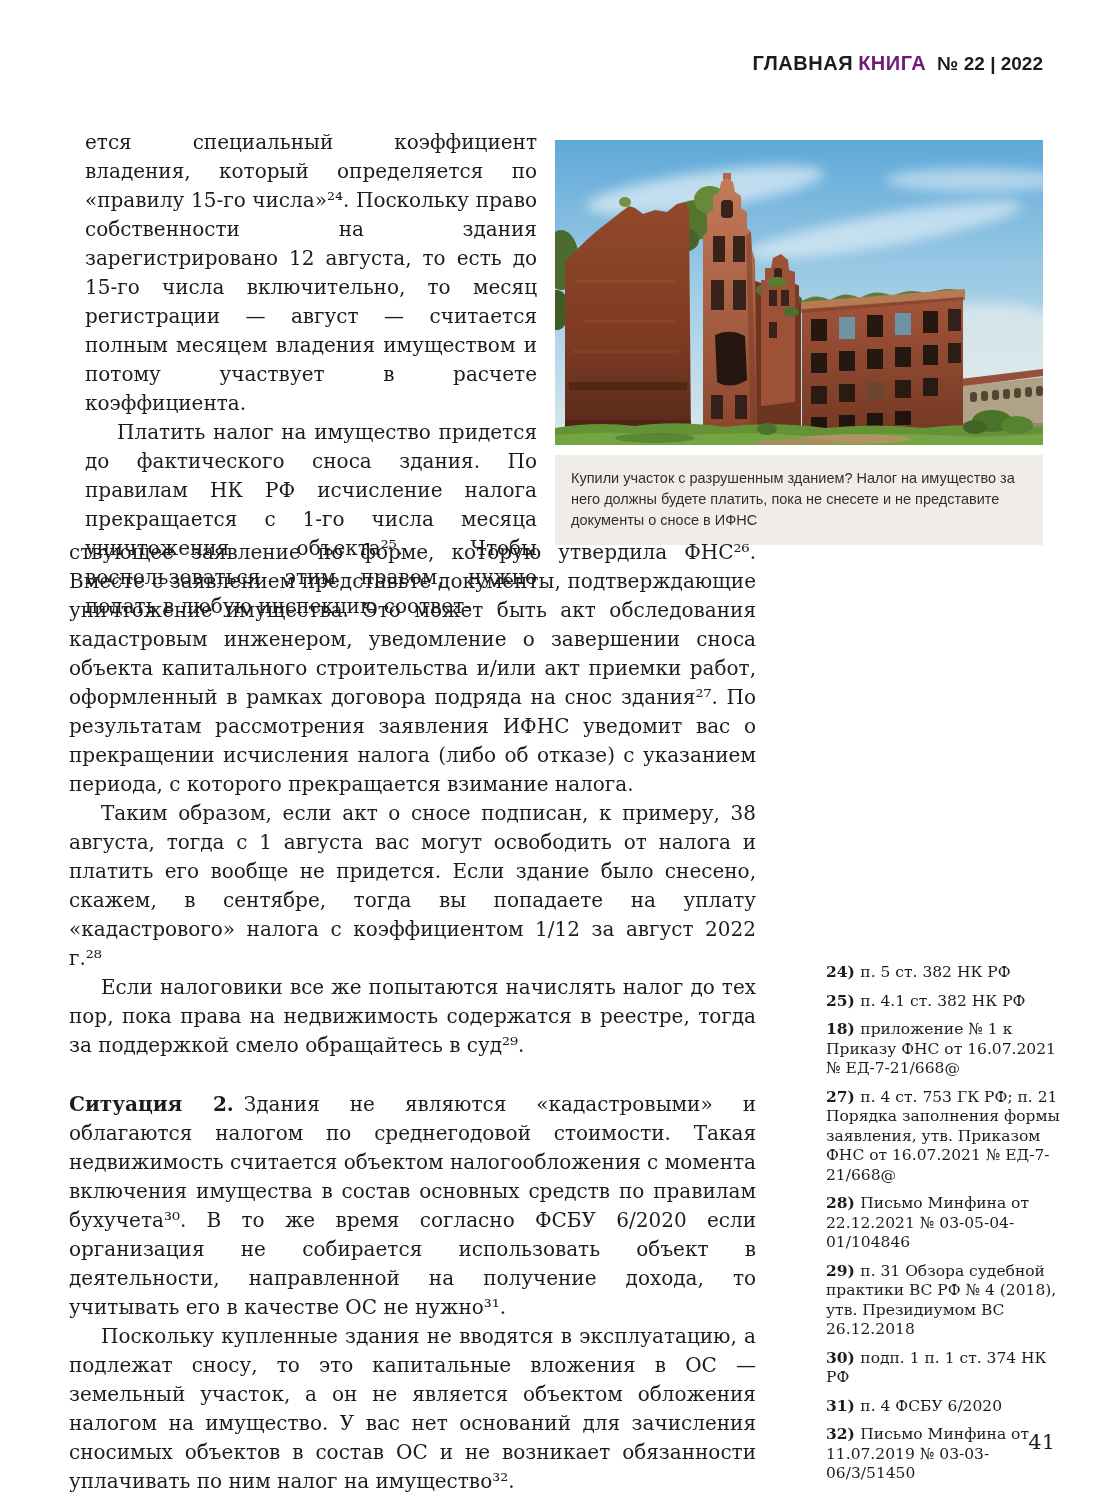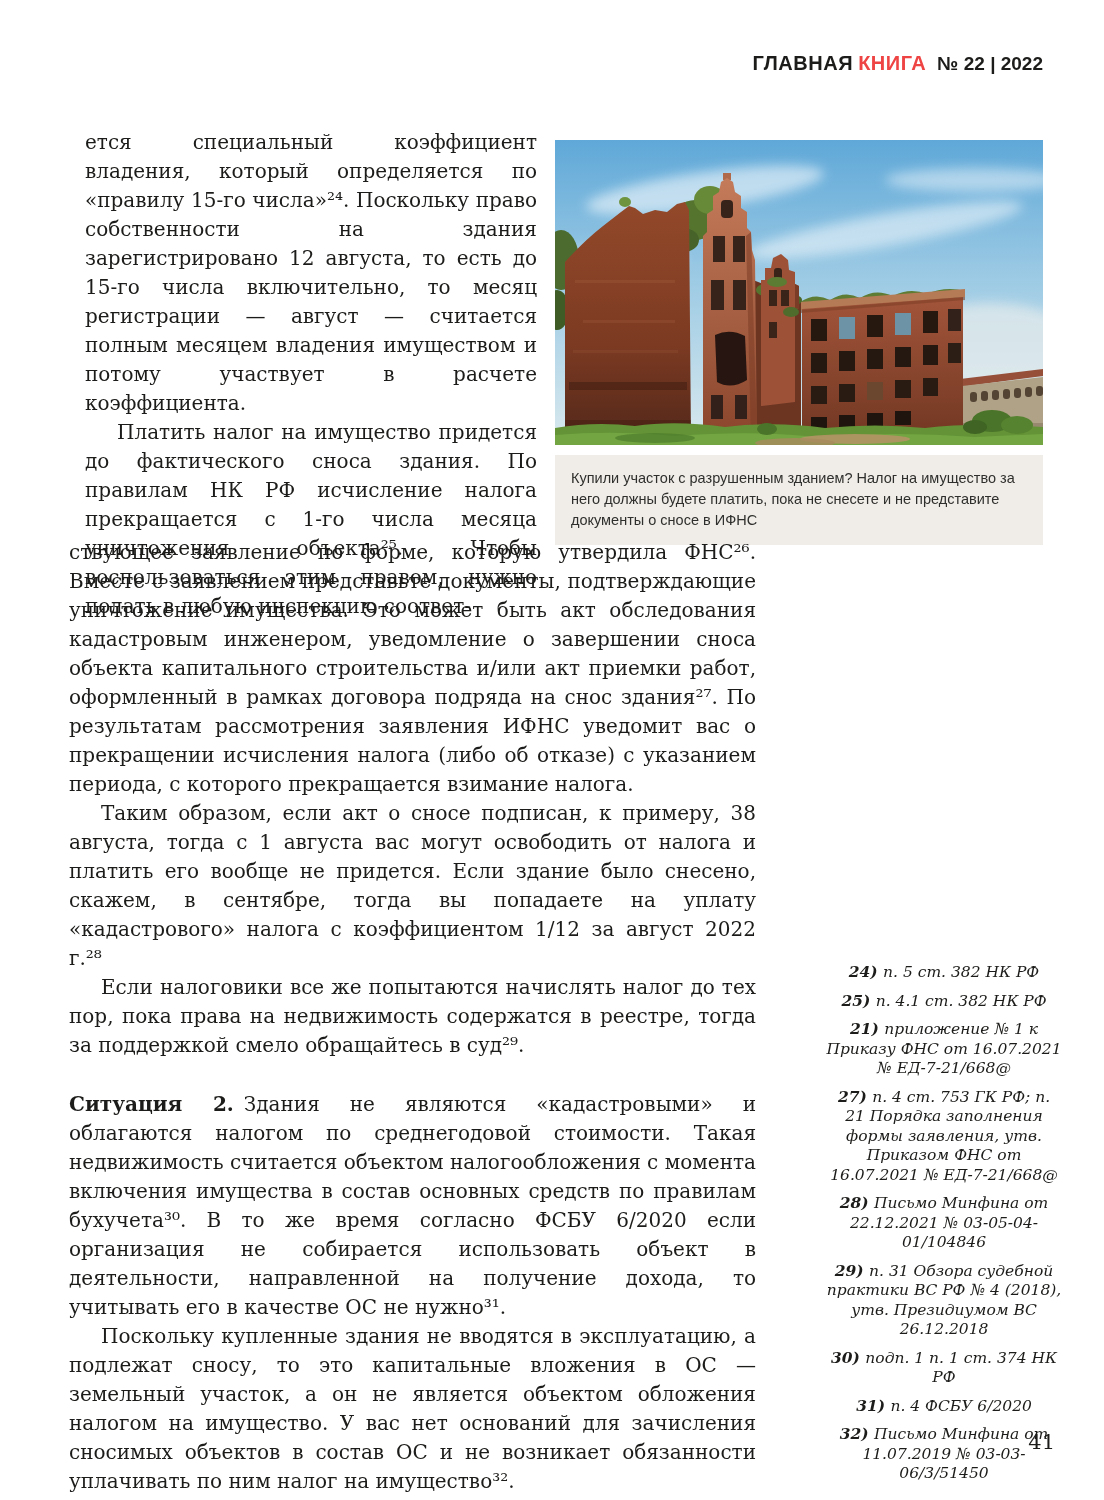--- a/index.html
+++ b/index.html
@@ -52,36 +52,36 @@
     background:#f0ede8;
     padding:13px 28px 14px 16px;
     font-family:"Liberation Sans", sans-serif;
     font-size:14.5px;line-height:21px;color:#2f2f2d;
   }
   
   .footnotes{
     position:absolute;left:826px;top:962px;width:236px;
     font-size:15.5px;line-height:19.5px;
   }
-  .fn{margin:0 0 8px 0;text-align:center;font-style:italic;}
+  .fn{margin:0 0 8px 0;text-align:left;}
   .fn-num{font-weight:bold;}
   
   .pagenum{
     position:absolute;left:985px;top:1430px;width:70px;
     text-align:right;font-size:21px;
   }
 </style>
 </head>
 <body>
 
 <div class="page">
 
   <div class="header">
     <span class="brand">ГЛАВНАЯ</span>
-    <span class="brand brand-accent" style="color: #ef4444;">КНИГА</span>
+    <span class="brand brand-accent" style="color: #701a75;">КНИГА</span>
     <span class="issue">№ 22 | 2022</span>
   </div>
 
   <div class="narrow-col" id="narrow-col">
       <p class="para">ется специальный коэффициент владения, который определяется по «правилу 15-го числа»²⁴. Поскольку право собственности на здания зарегистрировано 12 августа, то есть до 15-го числа включительно, то месяц регистрации — август — считается полным месяцем владения имуществом и потому участвует в расчете коэффициента.</p>
       <p class="para indent">Платить налог на имущество придется до фактического сноса здания. По правилам НК РФ исчисление налога прекращается с 1-го числа месяца уничтожения объекта²⁵. Чтобы воспользоваться этим правом, нужно подать в любую инспекцию соответ-</p>
     </div>
 
   <div class="photo">
     <svg viewBox="0 0 488 305" width="488" height="305" preserveAspectRatio="none">
@@ -217,21 +217,21 @@
       <p class="para">ствующее заявление по форме, которую утвердила ФНС²⁶. Вместе с заявлением представьте документы, подтверждающие уничтожение имущества. Это может быть акт обследования кадастровым инженером, уведомление о завершении сноса объекта капитального строительства и/или акт приемки работ, оформленный в рамках договора подряда на снос здания²⁷. По результатам рассмотрения заявления ИФНС уведомит вас о прекращении исчисления налога (либо об отказе) с указанием периода, с которого прекращается взимание налога.</p>
       <p class="para indent">Таким образом, если акт о сносе подписан, к примеру, 38 августа, тогда с 1 августа вас могут освободить от налога и платить его вообще не придется. Если здание было снесено, скажем, в сентябре, тогда вы попадаете на уплату «кадастрового» налога с коэффициентом 1/12 за август 2022 г.²⁸</p>
       <p class="para indent">Если налоговики все же попытаются начислять налог до тех пор, пока права на недвижимость содержатся в реестре, тогда за поддержкой смело обращайтесь в суд²⁹.</p>
       <p class="para gap"><span class="lead">Ситуация 2.</span> Здания не являются «кадастровыми» и облагаются налогом по среднегодовой стоимости. Такая недвижимость считается объектом налогообложения с момента включения имущества в состав основных средств по правилам бухучета³⁰. В то же время согласно ФСБУ 6/2020 если организация не собирается использовать объект в деятельности, направленной на получение дохода, то учитывать его в качестве ОС не нужно³¹.</p>
       <p class="para indent">Поскольку купленные здания не вводятся в эксплуатацию, а подлежат сносу, то это капитальные вложения в ОС — земельный участок, а он не является объектом обложения налогом на имущество. У вас нет оснований для зачисления сносимых объектов в состав ОС и не возникает обязанности уплачивать по ним налог на имущество³².</p>
     </div>
 
   <div class="footnotes" id="footnotes">
       <p class="fn"><span class="fn-num">24) </span>п. 5 ст. 382 НК РФ</p>
       <p class="fn"><span class="fn-num">25) </span>п. 4.1 ст. 382 НК РФ</p>
-      <p class="fn"><span class="fn-num">21) </span>приложение № 1 к Приказу ФНС от 16.07.2021 № ЕД-7-21/668@</p>
+      <p class="fn"><span class="fn-num">18) </span>приложение № 1 к Приказу ФНС от 16.07.2021 № ЕД-7-21/668@</p>
       <p class="fn"><span class="fn-num">27) </span>п. 4 ст. 753 ГК РФ; п. 21 Порядка заполнения формы заявления, утв. Приказом ФНС от 16.07.2021 № ЕД-7-21/668@</p>
       <p class="fn"><span class="fn-num">28) </span>Письмо Минфина от 22.12.2021 № 03-05-04-01/104846</p>
       <p class="fn"><span class="fn-num">29) </span>п. 31 Обзора судебной практики ВС РФ № 4 (2018), утв. Президиумом ВС 26.12.2018</p>
       <p class="fn"><span class="fn-num">30) </span>подп. 1 п. 1 ст. 374 НК РФ</p>
       <p class="fn"><span class="fn-num">31) </span>п. 4 ФСБУ 6/2020</p>
       <p class="fn"><span class="fn-num">32) </span>Письмо Минфина от 11.07.2019 № 03-03-06/3/51450</p>
     </div>
 
   <div class="pagenum">41</div>
 

